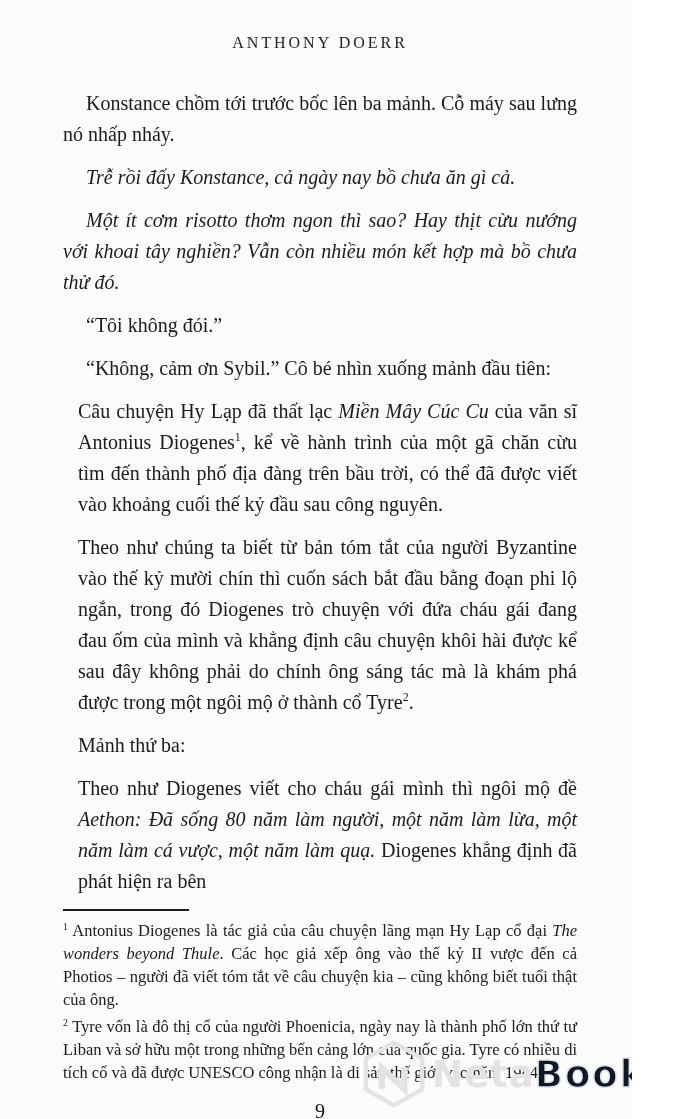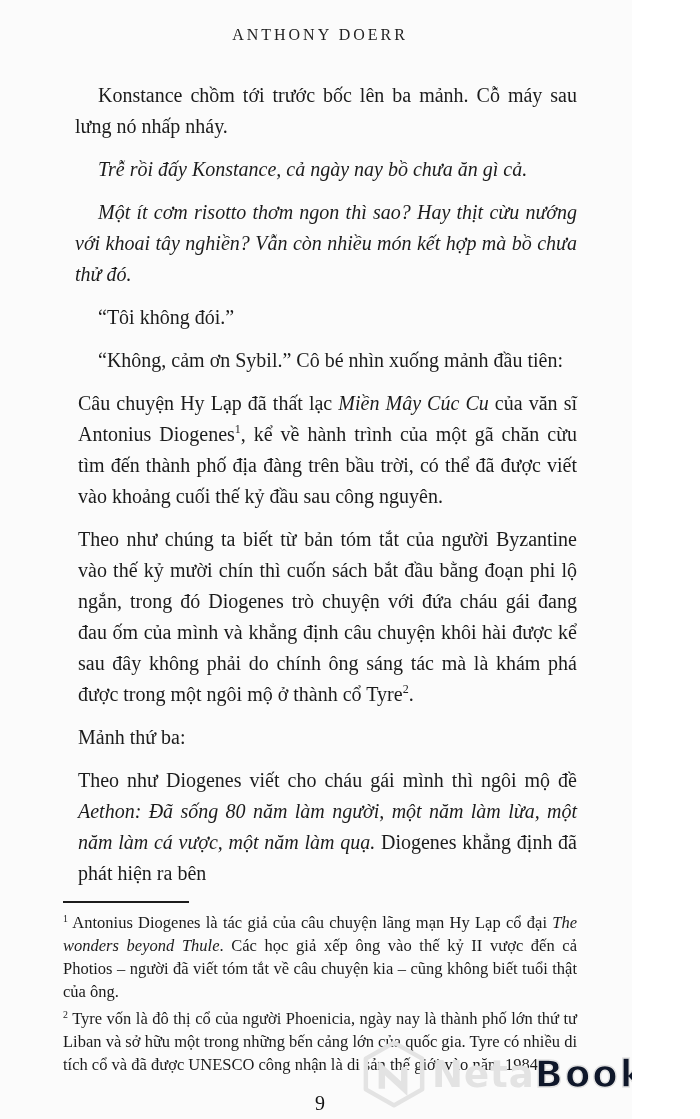--- a/index.html
+++ b/index.html
@@ -9,34 +9,34 @@
   }
   .page {
     position: relative;
     width: 632px;
     height: 1119px;
     background: var(--background, #fbfbfb);
     color: var(--text, #1b1b1b);
     font-family: "Liberation Serif", "DejaVu Serif", serif;
     overflow: hidden;
     box-sizing: border-box;
-    padding: 24px 55px 0 63px;
+    padding: 32px 55px 0 63px;
   }
   .running-head {
     text-align: center;
     font-size: 16px;
     letter-spacing: 3px;
     line-height: 22px;
     color: #222;
   }
   .text-blocks {
     margin-top: 34px;
   }
   .block {
-    margin: 0 0 12px 12px;
+    margin: 0 0 12px 0;
     font-size: 20px;
     line-height: 31px;
     text-align: justify;
   }
   .narrative {
     text-indent: 23px;
   }
   .fragment {
     margin-left: 15px;
   }

